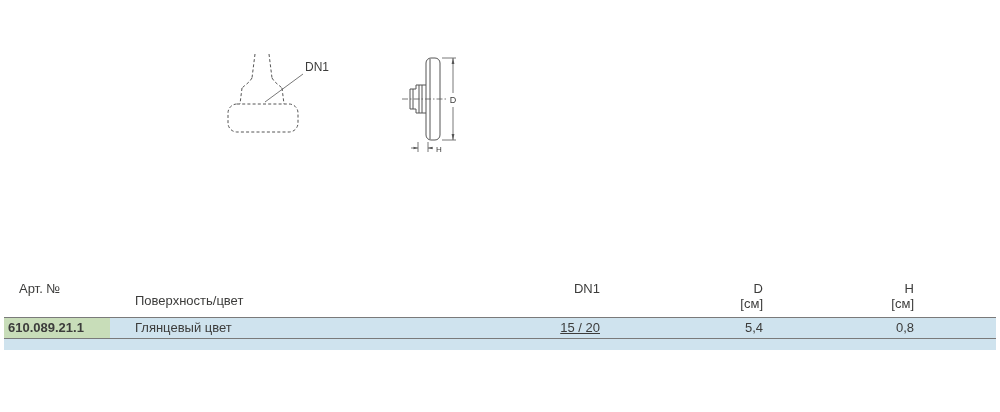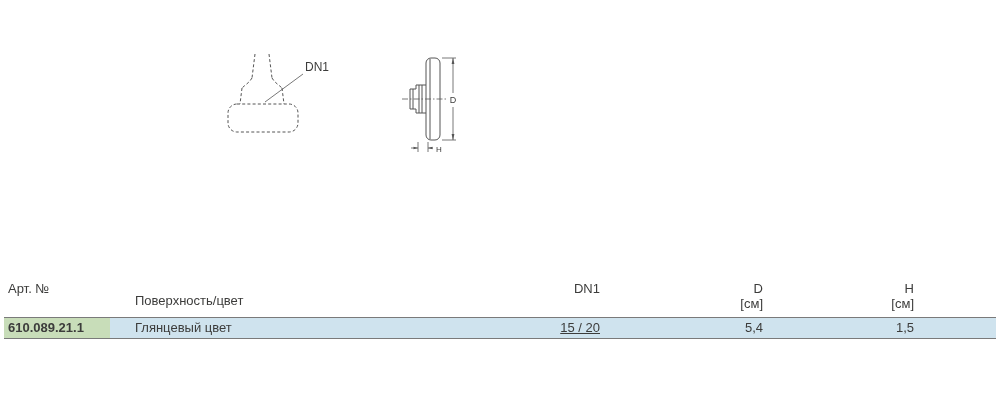--- a/index.html
+++ b/index.html
@@ -21,32 +21,32 @@
   svg .dash{fill:none;stroke:var(--drawing-stroke);stroke-width:1;stroke-dasharray:3 2.2;}
   svg .solid{fill:none;stroke:var(--drawing-stroke);stroke-width:1;}
   svg .thin{fill:none;stroke:var(--drawing-stroke);stroke-width:0.8;}
   svg .arrow{fill:var(--drawing-stroke);stroke:none;}
   svg text{font-family:"Liberation Sans",sans-serif;fill:var(--text);}
   svg .lbl{font-size:12px;}
   svg .dim{font-size:9px;}
   svg .dim-s{font-size:8px;}
 
   .th{position:absolute;font-size:13px;line-height:15px;color:var(--text);}
-  .th-art{left:8px;top:281px;}
+  .th-art{left:19px;top:281px;}
   .th-surface{left:135px;top:281px;margin-top:12px;}
   .th-dn1{left:500px;top:281px;width:100px;text-align:right;}
   .th-d{left:663px;top:281px;width:100px;text-align:right;}
   .th-h{left:814px;top:281px;width:100px;text-align:right;}
   .th .stack{display:block;}
 
   .rule{position:absolute;left:4px;width:992px;height:1px;background:var(--line);}
   .rule-top{top:317px;}
   .rule-bottom{top:338px;}
 
-  .trow{position:absolute;left:4px;top:318px;width:992px;height:21px;background:var(--row-background);}
+  .trow{position:absolute;left:4px;top:318px;width:992px;height:32px;background:var(--row-background);}
   .cell{position:absolute;top:0;line-height:20px;font-size:13px;color:var(--text);white-space:nowrap;}
   .art-badge{left:0;width:106px;height:20px;background:var(--art-highlight);
              font-weight:bold;padding-left:4px;box-sizing:border-box;}
   .cell-surface{left:131px;}
   .cell-dn1{left:496px;width:100px;text-align:right;text-decoration:underline;}
   .cell-d{left:659px;width:100px;text-align:right;}
   .cell-h{left:810px;width:100px;text-align:right;}
 </style>
 </head>
 <body>
@@ -112,17 +112,17 @@
     <span class="stack">[см]</span>
   </div>
 
   <div class="rule rule-top"></div>
 
   <div class="trow">
     <span class="cell art-badge">610.089.21.1</span>
     <span class="cell cell-surface">Глянцевый цвет</span>
     <span class="cell cell-dn1">15 / 20</span>
     <span class="cell cell-d">5,4</span>
-    <span class="cell cell-h">1,5</span>
+    <span class="cell cell-h">0,8</span>
   </div>
 
   <div class="rule rule-bottom"></div>
 </div>
 
 </body></html>

